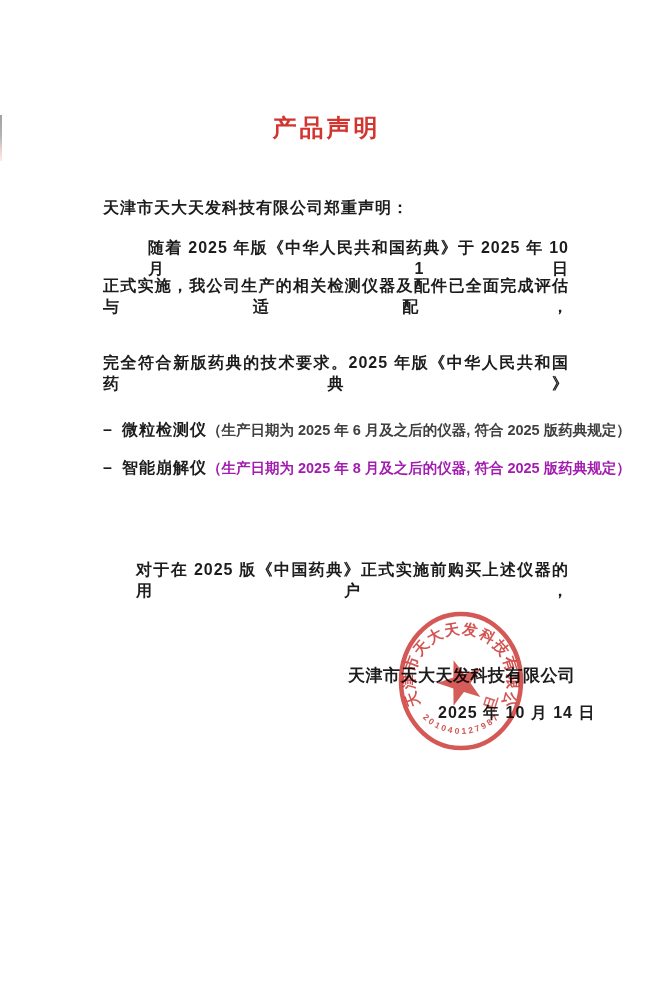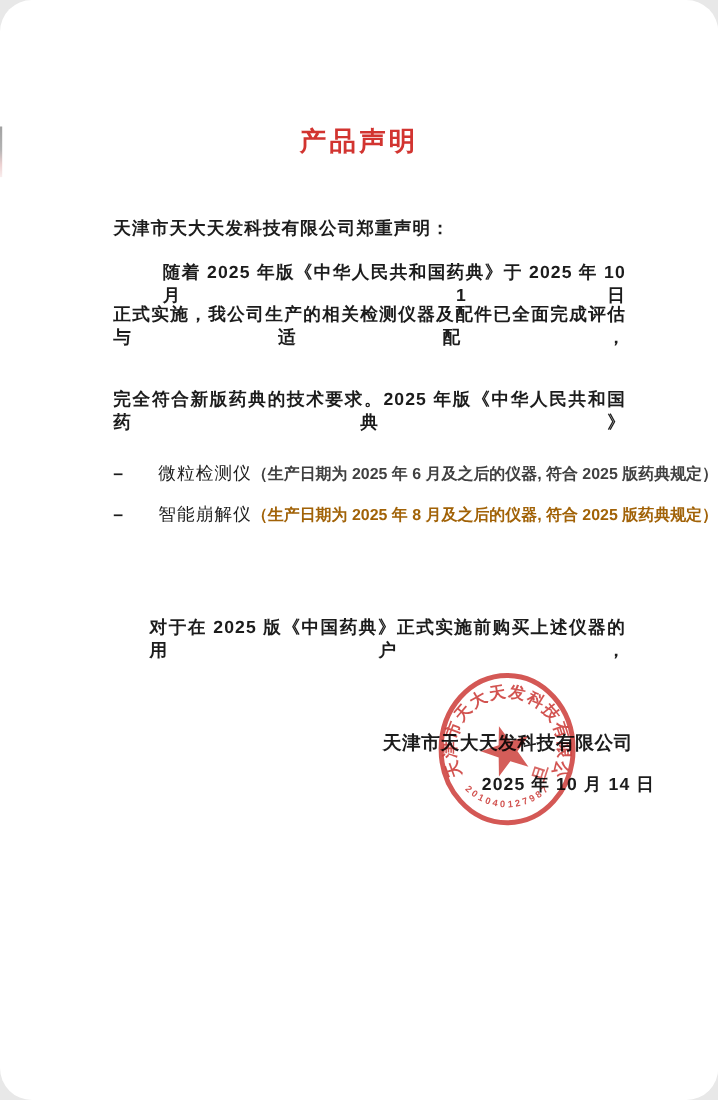--- a/index.html
+++ b/index.html
@@ -4,21 +4,20 @@
 <style>
   html,body{margin:0;padding:0;background:#e8e8e8;}
   .page{
     position:relative;
     width:653px;height:1000px;
     margin:0 auto;
     background:#ffffff;
     overflow:hidden;
     font-family:"Liberation Sans","DejaVu Sans",sans-serif;
     color:#1c1c1c;
-    border-radius:29px;
   }
   .edge-artifact{
     position:absolute;left:0;top:115px;width:2px;height:46px;
     background:linear-gradient(to bottom,#6f6f6f 0%,#8a8a8a 45%,#e3b8b8 75%,#f6e4e4 100%);
     opacity:.65;
   }
   .doc-title{
     position:absolute;left:0;top:112px;width:100%;
     text-align:center;
     font-size:24px;font-weight:700;
@@ -32,21 +31,21 @@
   }
   .just{
     white-space:normal;
     text-align:justify;
     text-align-last:justify;
   }
   .indent-big{padding-left:45px;box-sizing:border-box;}
   .indent{padding-left:33px;box-sizing:border-box;margin-top:44px;}
   .bullet-line{white-space:nowrap;}
   .bullet-dash{font-weight:700;margin-right:9px;}
-  .bullet-name{font-weight:400;margin-left:22px;}
+  .bullet-name{font-weight:700;}
   .bullet-detail{
     font-size:14.5px;font-weight:600;letter-spacing:0;
   }
   .sig-company{
     position:absolute;left:348px;top:664px;
     font-size:17px;font-weight:600;letter-spacing:.5px;white-space:nowrap;
   }
   .sig-date{
     position:absolute;left:397px;top:703px;
     font-size:16px;font-weight:600;letter-spacing:1px;white-space:nowrap;margin-left:41px;
@@ -70,21 +69,21 @@
 
   <div class="line just indent-big" style="top:238px;">随着 2025 年版《中华人民共和国药典》于 2025 年 10 月 1 日</div>
   <div class="line just" style="top:276px;">正式实施，我公司生产的相关检测仪器及配件已全面完成评估与适配，</div>
   <div class="line just" style="top:313px;margin-top:40px;">完全符合新版药典的技术要求。2025 年版《中华人民共和国药典》</div>
 
   <div class="line bullet-line" style="top:420px;">
     <span class="bullet-dash">–</span><span class="bullet-name">微粒检测仪</span><span class="bullet-detail" style="color:#404040;">（生产日期为 2025 年 6 月及之后的仪器, 符合 2025 版药典规定）</span>
   </div>
 
   <div class="line bullet-line" style="top:458px;">
-    <span class="bullet-dash">–</span><span class="bullet-name">智能崩解仪</span><span class="bullet-detail" style="color:#a16207;">（生产日期为 2025 年 8 月及之后的仪器, 符合 2025 版药典规定）</span>
+    <span class="bullet-dash">–</span><span class="bullet-name">智能崩解仪</span><span class="bullet-detail" style="color:#a21caf;">（生产日期为 2025 年 8 月及之后的仪器, 符合 2025 版药典规定）</span>
   </div>
 
   <div class="line just indent" style="top:516px;">对于在 2025 版《中国药典》正式实施前购买上述仪器的用户，</div>
 
 
   <div class="sig-company">天津市天大天发科技有限公司</div>
   <div class="sig-date">2025 年 10 月 14 日</div>
 
   <svg class="seal" viewBox="0 0 146 150" aria-hidden="true">
     <ellipse cx="73" cy="75" rx="60" ry="67" fill="none" stroke="#c9302c" stroke-width="4.5" stroke-opacity="0.88"></ellipse>

